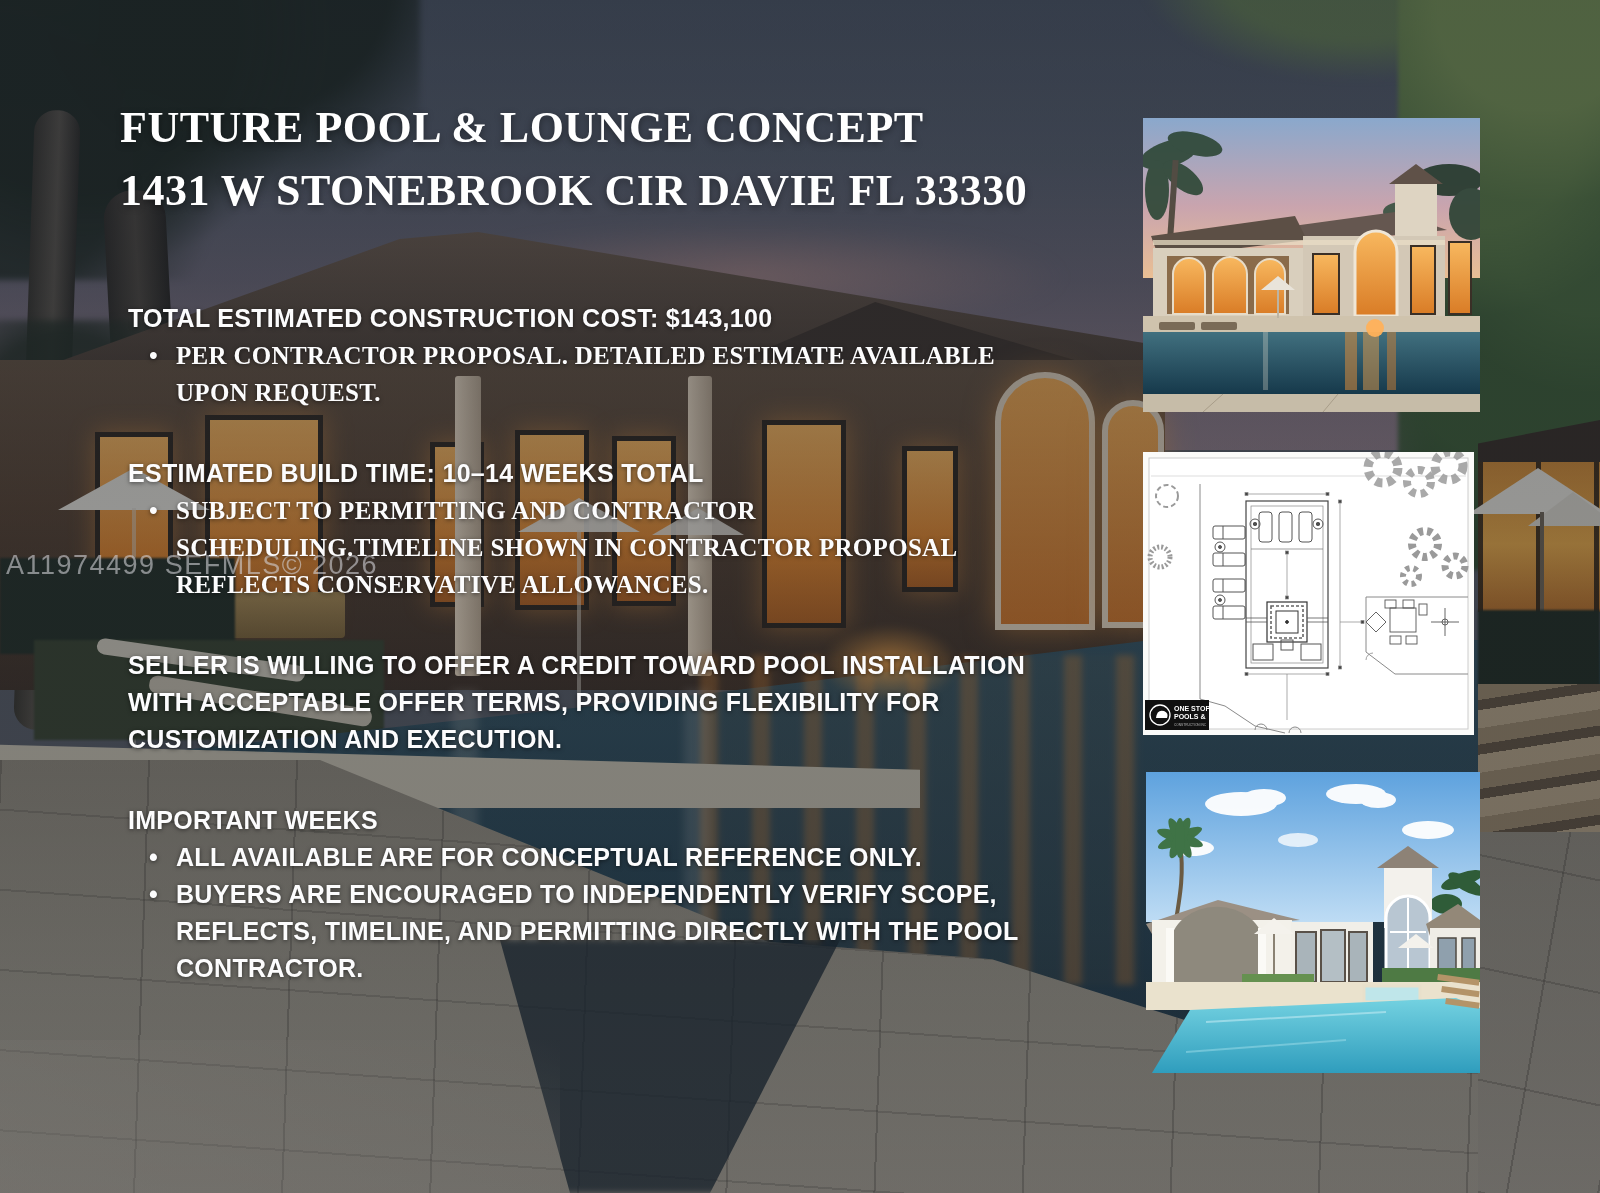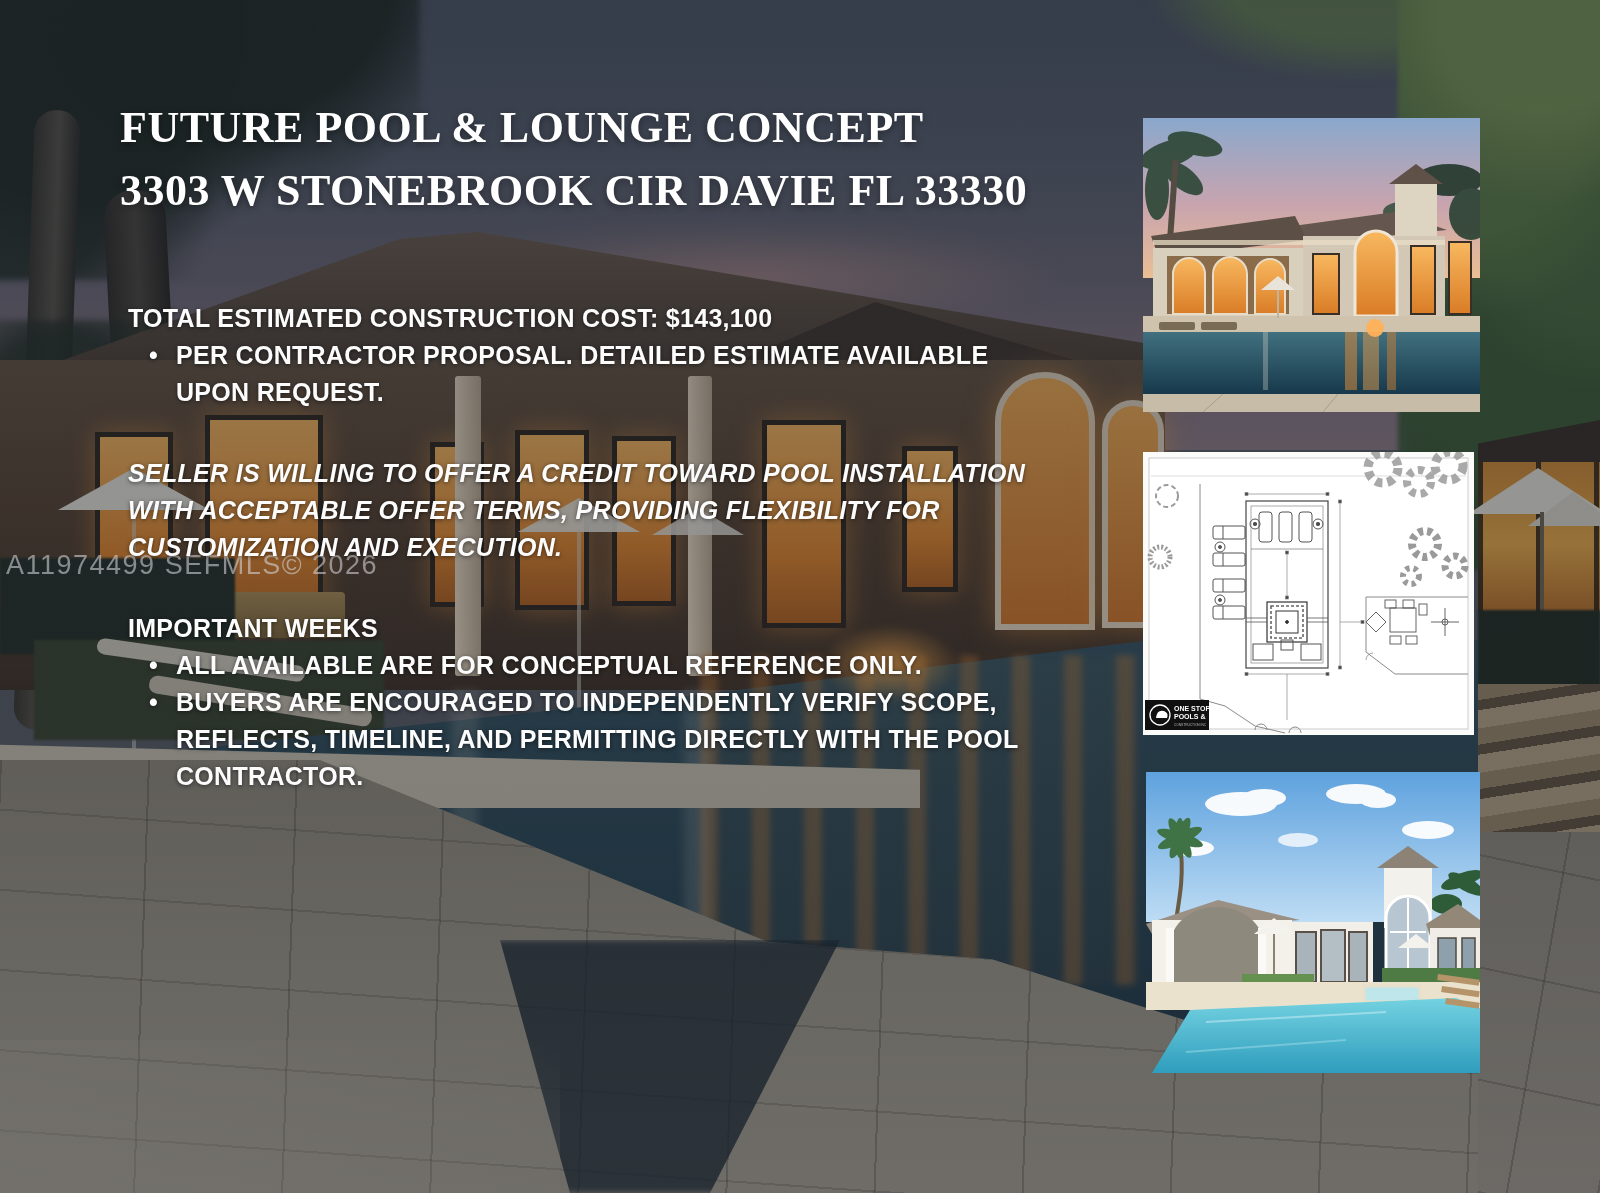--- a/index.html
+++ b/index.html
@@ -135,23 +135,23 @@
     text-shadow:0 2px 7px rgba(0,0,0,.4); }
   .title .tl { font-size:44px; line-height:63px; letter-spacing:.5px; white-space:nowrap; }
   .copy { position:absolute; left:128px; top:300px; width:970px; z-index:4; color:#fcfcfd;
     font:700 25px/37px "Liberation Sans", sans-serif; letter-spacing:.3px;
     text-shadow:0 1px 4px rgba(0,0,0,.55); }
   .copy h2 { font:inherit; }
   .sec + .sec { margin-top:44px; }
   .copy ul { list-style:none; }
   .copy li { position:relative; padding-left:48px; }
   .copy li::before { content:"\2022"; position:absolute; left:21px; top:0; }
-  .li-narrow { max-width:878px; }
+  .li-narrow { max-width:878px;font-family:Liberation Serif, serif; }
   .li-wide   { max-width:928px; }
-  .para { max-width:950px;font-style:italic; }
+  .para { max-width:950px; }
 
   
   .inset { position:absolute; z-index:5; display:block; }
   .inset1 { left:1143px; top:118px; }
   .inset2 { left:1143px; top:452px; }
   .inset3 { left:1146px; top:772px; }
 </style>
 </head>
 <body>
 
@@ -208,28 +208,34 @@
     <div class="rs-steps"></div>
     <div class="rs-pavers"></div>
   </div>
 
   <div class="overlay"></div>
 
   <div class="watermark">A11974499 SEFMLS© 2026</div>
 
   <header class="title">
     <div class="tl">FUTURE POOL &amp; LOUNGE CONCEPT</div>
-    <div class="tl">3303 W STONEBROOK CIR DAVIE FL 33330</div>
+    <div class="tl">1431 W STONEBROOK CIR DAVIE FL 33330</div>
   </header>
 
   <main class="copy">
     <section class="sec">
       <h2>TOTAL ESTIMATED CONSTRUCTION COST: $143,100</h2>
       <ul>
         <li class="li-narrow">PER CONTRACTOR PROPOSAL. DETAILED ESTIMATE AVAILABLE UPON REQUEST.</li>
+      </ul>
+    </section>
+    <section class="sec">
+      <h2>ESTIMATED BUILD TIME: 10–14 WEEKS TOTAL</h2>
+      <ul>
+        <li class="li-narrow">SUBJECT TO PERMITTING AND CONTRACTOR SCHEDULING.TIMELINE SHOWN IN CONTRACTOR PROPOSAL REFLECTS CONSERVATIVE ALLOWANCES.</li>
       </ul>
     </section>
     <section class="sec">
       <p class="para">SELLER IS WILLING TO OFFER A CREDIT TOWARD POOL INSTALLATION WITH ACCEPTABLE OFFER TERMS, PROVIDING FLEXIBILITY FOR CUSTOMIZATION AND EXECUTION.</p>
     </section>
     <section class="sec">
       <h2>IMPORTANT WEEKS</h2>
       <ul>
         <li class="li-wide">ALL AVAILABLE ARE FOR CONCEPTUAL REFERENCE ONLY.</li>
         <li class="li-wide">BUYERS ARE ENCOURAGED TO INDEPENDENTLY VERIFY SCOPE, REFLECTS, TIMELINE, AND PERMITTING DIRECTLY WITH THE POOL CONTRACTOR.</li>

